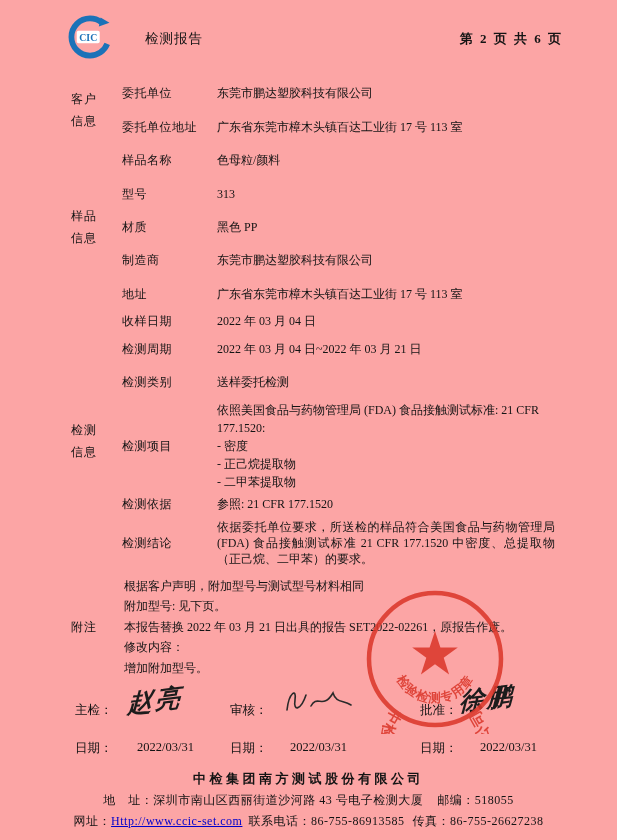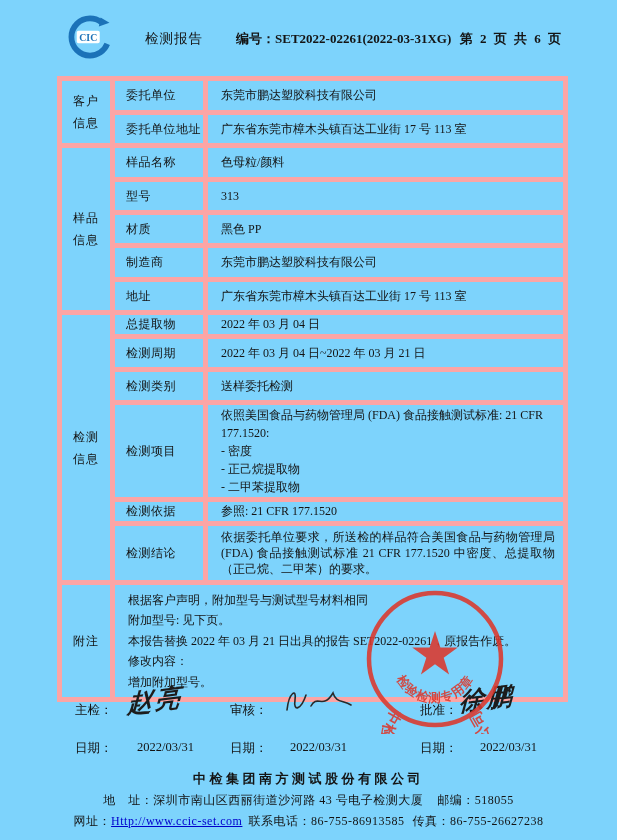--- a/index.html
+++ b/index.html
@@ -1,28 +1,28 @@
 <!DOCTYPE html>
 <html><head>
 <meta charset="utf-8">
 <style>
   html,body{margin:0;padding:0;background:#fff;}
-  .page{position:relative;width:617px;height:840px;background:#7dd3fc;overflow:hidden;
+  .page{position:relative;width:617px;height:840px;background:#fca5a5;overflow:hidden;
         font-family:"Liberation Serif","DejaVu Serif",serif;color:#141414;}
 
   
   .hdr{position:absolute;left:0;top:0;width:617px;height:70px;}
   .logo{position:absolute;left:66px;top:14px;width:48px;height:46px;}
   .hdr-title{position:absolute;left:145px;top:30px;font-size:13.5px;font-weight:normal;letter-spacing:1px;}
   .hdr-no{position:absolute;left:236px;top:30px;font-size:13px;font-weight:bold;}
   .hdr-page{position:absolute;right:54px;top:30px;font-size:13px;font-weight:bold;letter-spacing:2px;}
 
   
   table.rep{position:absolute;left:57px;top:76px;width:506px;border-collapse:collapse;table-layout:fixed;}
-  table.rep td{border:5px solid #fca5a5;vertical-align:middle;font-size:12px;overflow:hidden;}
+  table.rep td{border:1px solid #fca5a5;vertical-align:middle;font-size:12px;overflow:hidden;}
   col.c1{width:53px;}col.c2{width:93px;}col.c3{width:360px;}
   td.grp{text-align:center;line-height:22px;letter-spacing:1px;}
   td.lbl{padding-left:11px;letter-spacing:0.5px;}
   td.val{padding-left:13px;}
   tr.h34{height:34px;}tr.h33{height:33px;}
   tr.h22{height:22px;}tr.h23{height:33px;}
   tr.h95{height:95px;}tr.h48{height:48px;}tr.h103{height:103px;}
   .mline{line-height:18px;}
   .concl{line-height:16px;text-align:justify;padding:3px 8px 3px 13px;}
   td.notecell{padding:5px 24px 5px 13px;vertical-align:middle;font-family:Liberation Serif, serif;}
@@ -53,21 +53,20 @@
 <div class="page">
 
   <div class="hdr">
     <svg class="logo" viewBox="-26 -26 52 52">
       <circle cx="0" cy="0" r="21" fill="none" stroke="#1b72b8" stroke-width="6.5" stroke-dasharray="104 28" stroke-dashoffset="-8"></circle>
       <polygon points="12,-22 22,-16 10,-12" fill="#1b72b8"></polygon>
       <rect x="-15" y="-7" width="26" height="14" rx="2" fill="#ffffff"></rect>
       <text x="-2" y="4.5" font-size="11" font-weight="bold" fill="#1b72b8" text-anchor="middle" font-family="Liberation Serif, serif">CIC</text>
     </svg>
     <div class="hdr-title">检测报告</div>
-    <div class="hdr-no">编号：SET2022-02261(2022-03-31XG)</div>
     <div class="hdr-page">第 2 页 共 6 页</div>
   </div>
 
   <table class="rep">
     <colgroup>
         <col class="c1">
         <col class="c2">
         <col class="c3">
       </colgroup>
     <tbody>
@@ -108,21 +107,21 @@
       <tr class="h33">
         <td class="lbl">地址</td>
         <td class="val">广东省东莞市樟木头镇百达工业街 17 号 113 室</td>
       </tr>
 
       <tr class="h22">
         <td class="grp" rowspan="6">
           <div>检测</div>
           <div>信息</div>
         </td>
-        <td class="lbl">总提取物</td>
+        <td class="lbl">收样日期</td>
         <td class="val">2022 年 03 月 04 日</td>
       </tr>
       <tr class="h23">
         <td class="lbl">检测周期</td>
         <td class="val">2022 年 03 月 04 日~2022 年 03 月 21 日</td>
       </tr>
       <tr class="h23">
         <td class="lbl">检测类别</td>
         <td class="val">送样委托检测</td>
       </tr>

